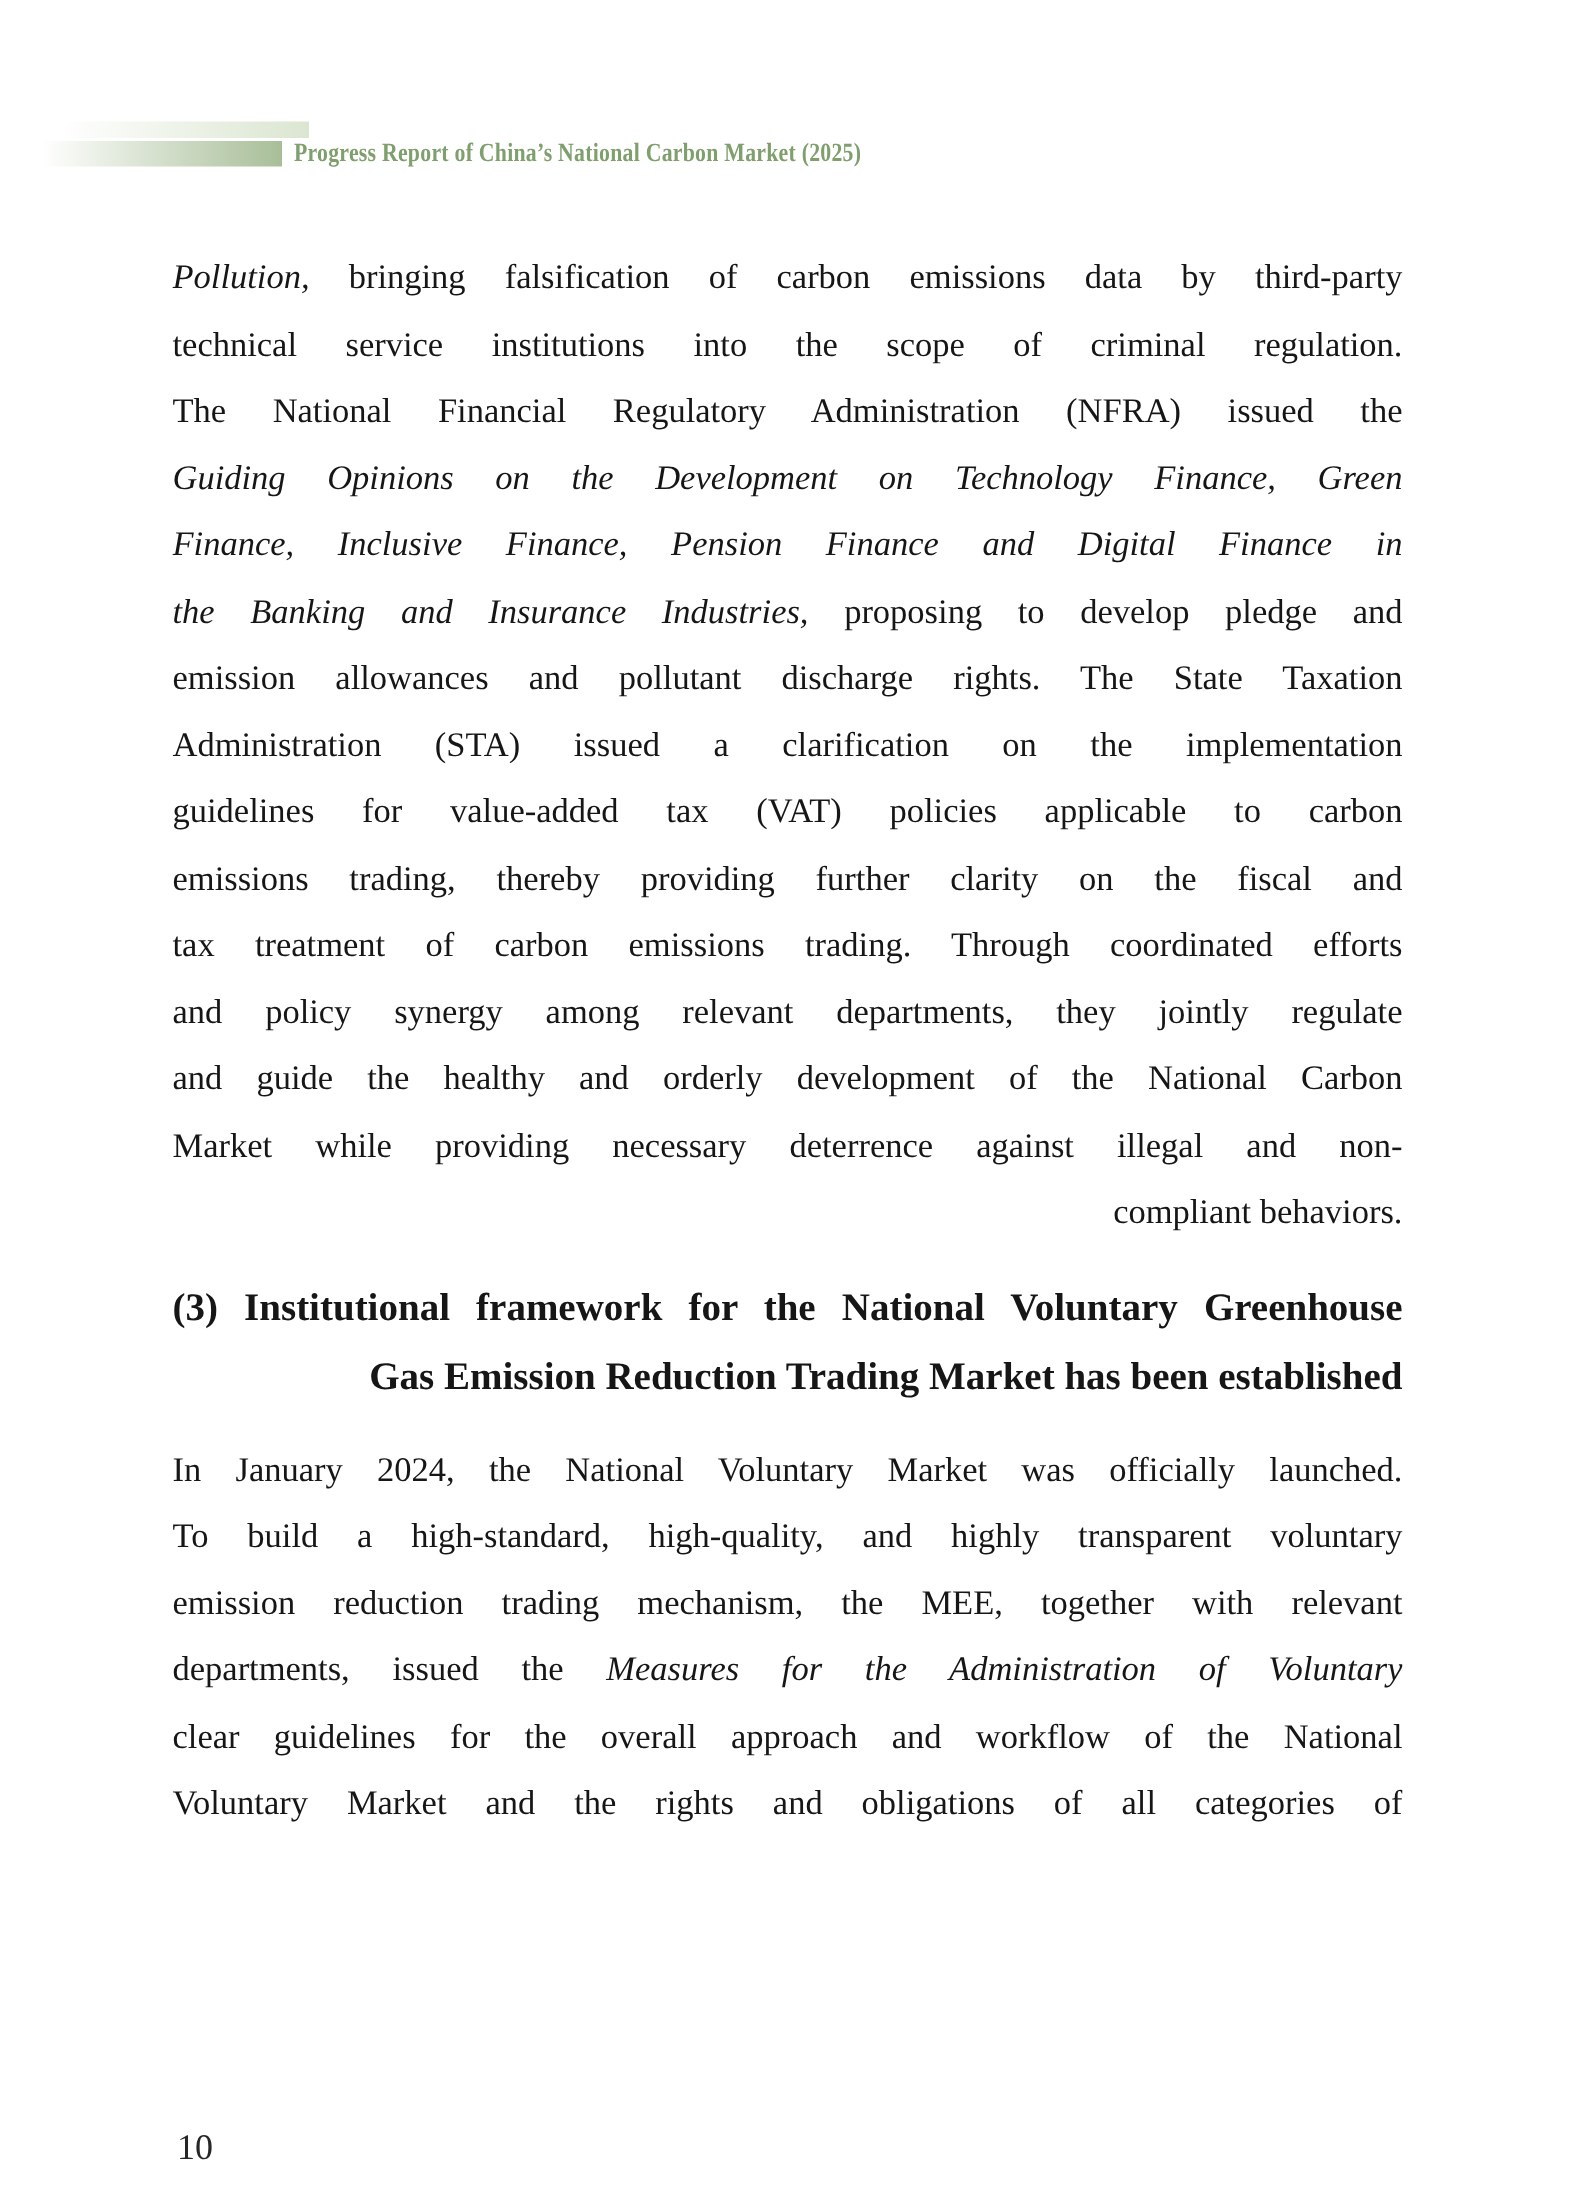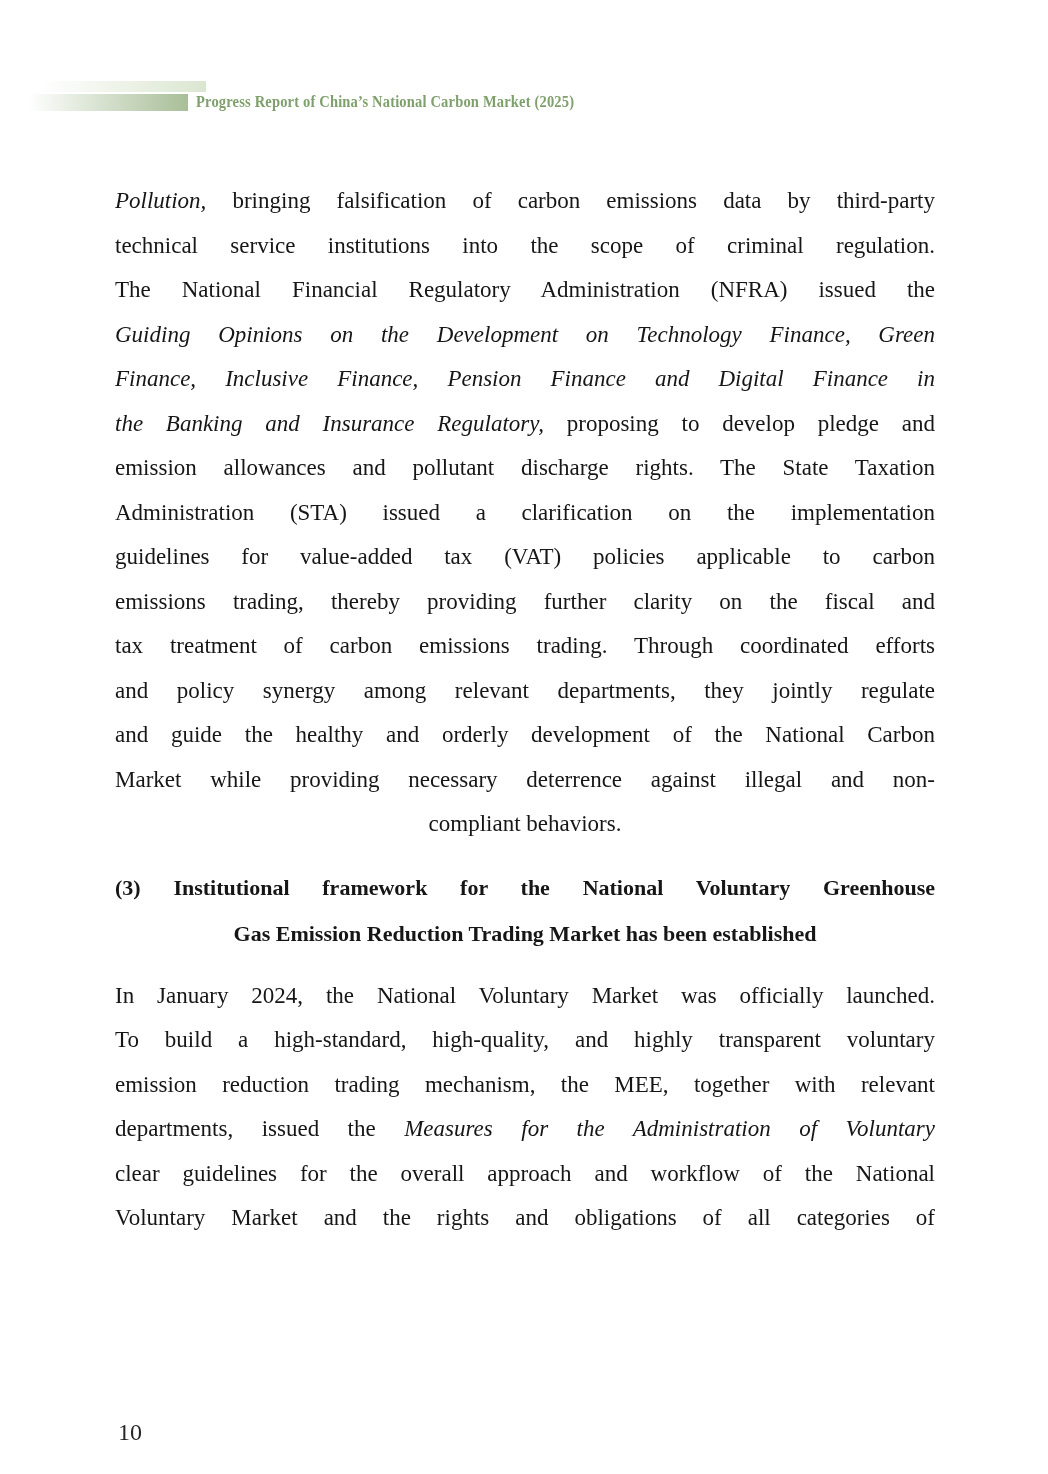--- a/index.html
+++ b/index.html
@@ -34,43 +34,43 @@
     white-space:nowrap;
     letter-spacing:.2px;
     transform:scaleX(.83);
     transform-origin:left top;
   }
   
   .content{
     position:absolute;
     left:115px;
     width:820px;
-    top:16px;
+    top:0;
     padding-top:163px;
   }
   .para{margin:0;}
   .para.body{
     font-size:23px;
     line-height:44.5px;
   }
   .para.heading{
-    font-size:22px;
+    font-size:26px;
     line-height:46px;
     font-weight:bold;
     margin-top:18px;
   }
   .para.heading + .para.body{margin-top:17px;}
   .line{
     text-align:justify;
     text-align-last:justify;
     overflow:hidden;
     white-space:normal;
   }
   .line.last{
-    text-align:center;
+    text-align:right;
     text-align-last:auto;
   }
   .it{font-style:italic;}
   
   .pagenum{
     position:absolute;
     left:118px;
     top:1419px;
     font-size:24px;
     color:#262626;
@@ -86,21 +86,21 @@
     <div class="header-title" style="color: rgb(127, 159, 109);">Progress Report of China’s National Carbon Market (2025)</div>
   </div>
 
   <main class="content" id="content">
       <div class="para body">
         <div class="line"><span class="it">Pollution,</span><span> bringing falsification of carbon emissions data by third-party</span></div>
         <div class="line"><span>technical service institutions into the scope of criminal regulation.</span></div>
         <div class="line"><span>The National Financial Regulatory Administration (NFRA) issued the</span></div>
         <div class="line"><span class="it">Guiding Opinions on the Development on Technology Finance, Green</span></div>
         <div class="line"><span class="it">Finance, Inclusive Finance, Pension Finance and Digital Finance in</span></div>
-        <div class="line"><span class="it">the Banking and Insurance Regulatory,</span><span> proposing to develop pledge and</span></div>
+        <div class="line"><span class="it">the Banking and Insurance Industries,</span><span> proposing to develop pledge and</span></div>
         <div class="line"><span>emission allowances and pollutant discharge rights. The State Taxation</span></div>
         <div class="line"><span>Administration (STA) issued a clarification on the implementation</span></div>
         <div class="line"><span>guidelines for value-added tax (VAT) policies applicable to carbon</span></div>
         <div class="line"><span>emissions trading, thereby providing further clarity on the fiscal and</span></div>
         <div class="line"><span>tax treatment of carbon emissions trading. Through coordinated efforts</span></div>
         <div class="line"><span>and policy synergy among relevant departments, they jointly regulate</span></div>
         <div class="line"><span>and guide the healthy and orderly development of the National Carbon</span></div>
         <div class="line"><span>Market while providing necessary deterrence against illegal and non-</span></div>
         <div class="line last"><span>compliant behaviors.</span></div>
       </div>

